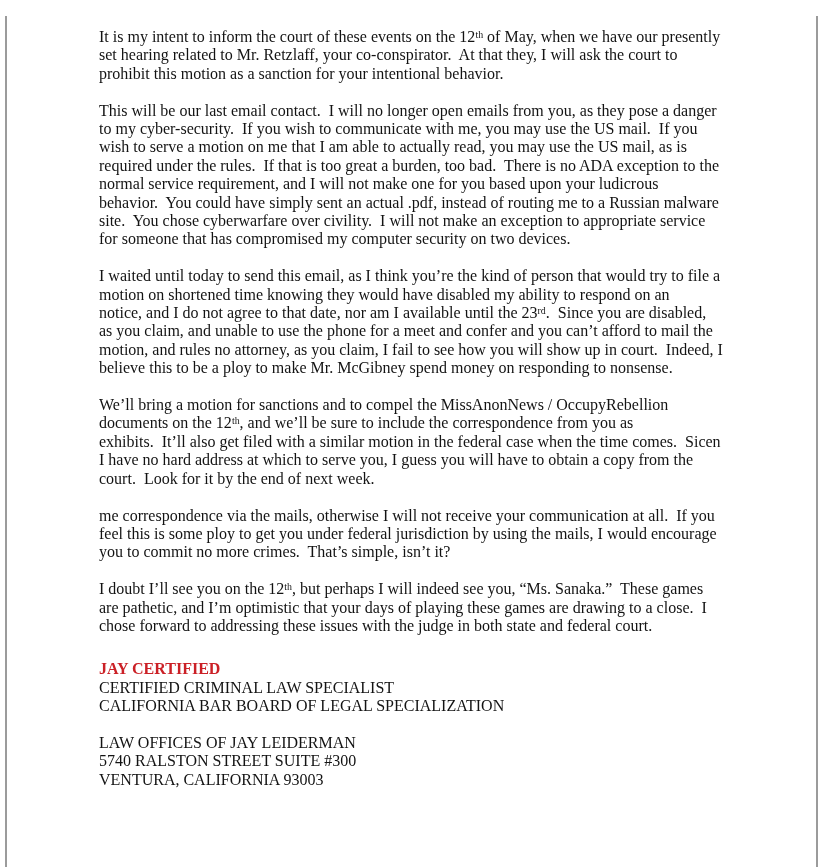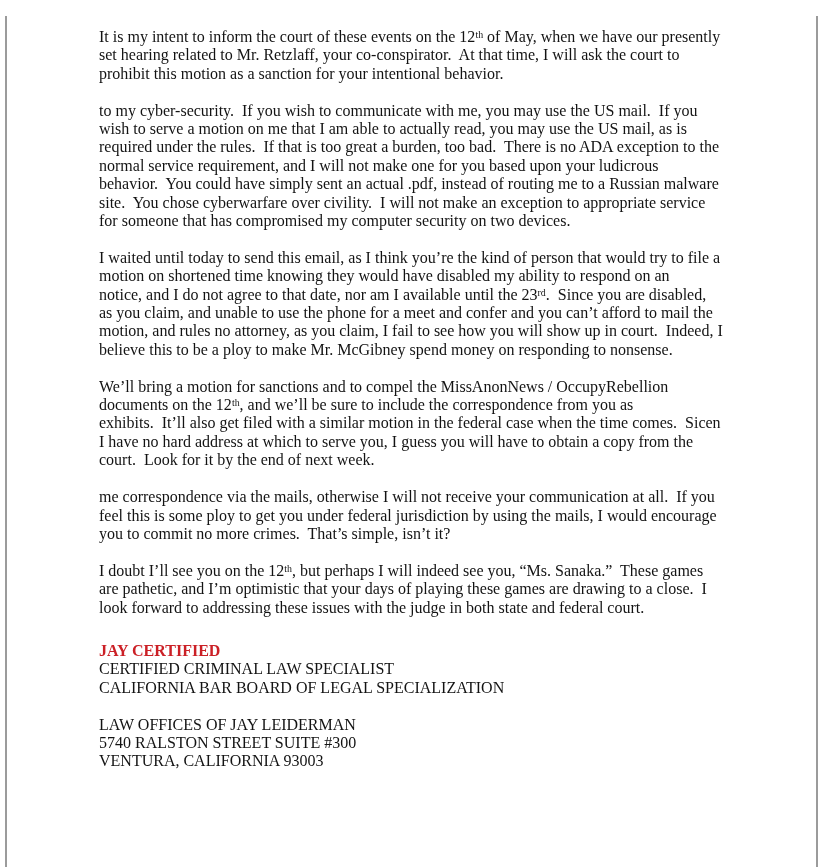--- a/index.html
+++ b/index.html
@@ -55,24 +55,25 @@
   }
 </style>
 </head>
 <body>
 
 <div class="page" style="border-color: rgb(155, 155, 155); background: rgb(255, 255, 255);">
   <div class="letter">
     <div id="paragraphs-container">
         <p class="para">
           <span class="line"><span>It is my intent to inform the court of these events on the 12</span><sup>th</sup><span> of May, when we have our presently</span></span>
-          <span class="line"><span>set hearing related to Mr. Retzlaff, your co-conspirator.  At that time, I will ask the court to</span></span>
+          <span class="line"><span>set hearing related to Mr. Retzlaff, your co-conspirator.  At that they, I will ask the court to</span></span>
           <span class="line"><span>prohibit this motion as a sanction for your intentional behavior.</span></span>
         </p>
         <p class="para">
+          <span class="line"><span>This will be our last email contact.  I will no longer open emails from you, as they pose a danger</span></span>
           <span class="line"><span>to my cyber-security.  If you wish to communicate with me, you may use the US mail.  If you</span></span>
           <span class="line"><span>wish to serve a motion on me that I am able to actually read, you may use the US mail, as is</span></span>
           <span class="line"><span>required under the rules.  If that is too great a burden, too bad.  There is no ADA exception to the</span></span>
           <span class="line"><span>normal service requirement, and I will not make one for you based upon your ludicrous</span></span>
           <span class="line"><span>behavior.  You could have simply sent an actual .pdf, instead of routing me to a Russian malware</span></span>
           <span class="line"><span>site.  You chose cyberwarfare over civility.  I will not make an exception to appropriate service</span></span>
           <span class="line"><span>for someone that has compromised my computer security on two devices.</span></span>
         </p>
         <p class="para">
           <span class="line"><span>I waited until today to send this email, as I think you’re the kind of person that would try to file a</span></span>
@@ -90,21 +91,21 @@
           <span class="line"><span>court.  Look for it by the end of next week.</span></span>
         </p>
         <p class="para">
           <span class="line"><span>me correspondence via the mails, otherwise I will not receive your communication at all.  If you</span></span>
           <span class="line"><span>feel this is some ploy to get you under federal jurisdiction by using the mails, I would encourage</span></span>
           <span class="line"><span>you to commit no more crimes.  That’s simple, isn’t it?</span></span>
         </p>
         <p class="para">
           <span class="line"><span>I doubt I’ll see you on the 12</span><sup>th</sup><span>, but perhaps I will indeed see you, “Ms. Sanaka.”  These games</span></span>
           <span class="line"><span>are pathetic, and I’m optimistic that your days of playing these games are drawing to a close.  I</span></span>
-          <span class="line"><span>look forward to addressing these issues with the judge in both state and federal court.</span></span>
+          <span class="line"><span>chose forward to addressing these issues with the judge in both state and federal court.</span></span>
         </p>
       </div>
     <div class="sig">
       <p class="sig-name" style="color: rgb(203, 32, 38);">JAY CERTIFIED</p>
       <p>CERTIFIED CRIMINAL LAW SPECIALIST</p>
       <p>CALIFORNIA BAR BOARD OF LEGAL SPECIALIZATION</p>
       <p class="firm-start">LAW OFFICES OF JAY LEIDERMAN</p>
       <p>5740 RALSTON STREET SUITE #300</p>
       <p>VENTURA, CALIFORNIA 93003</p>
     </div>

